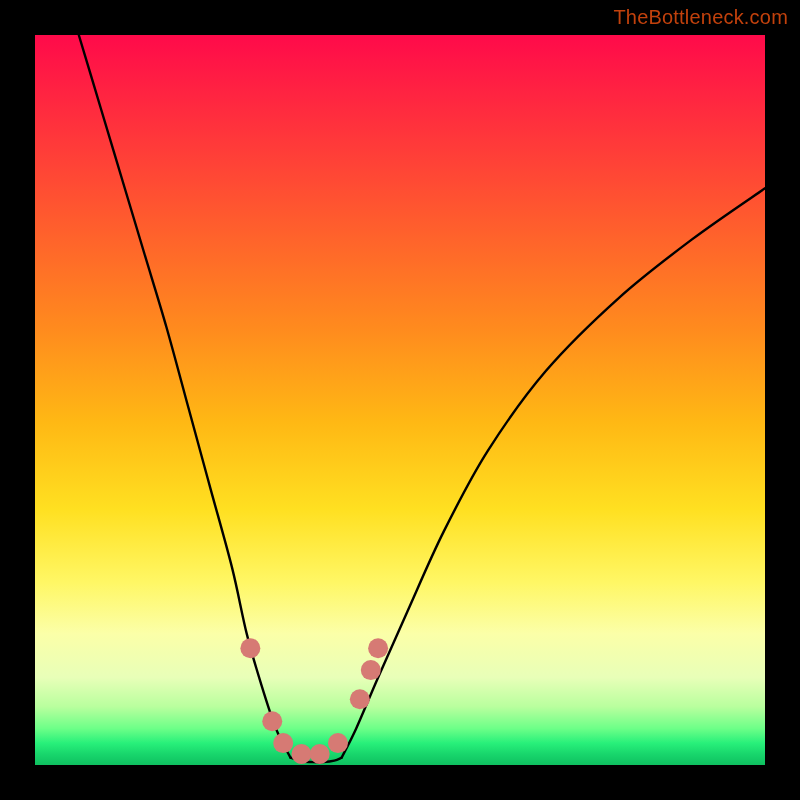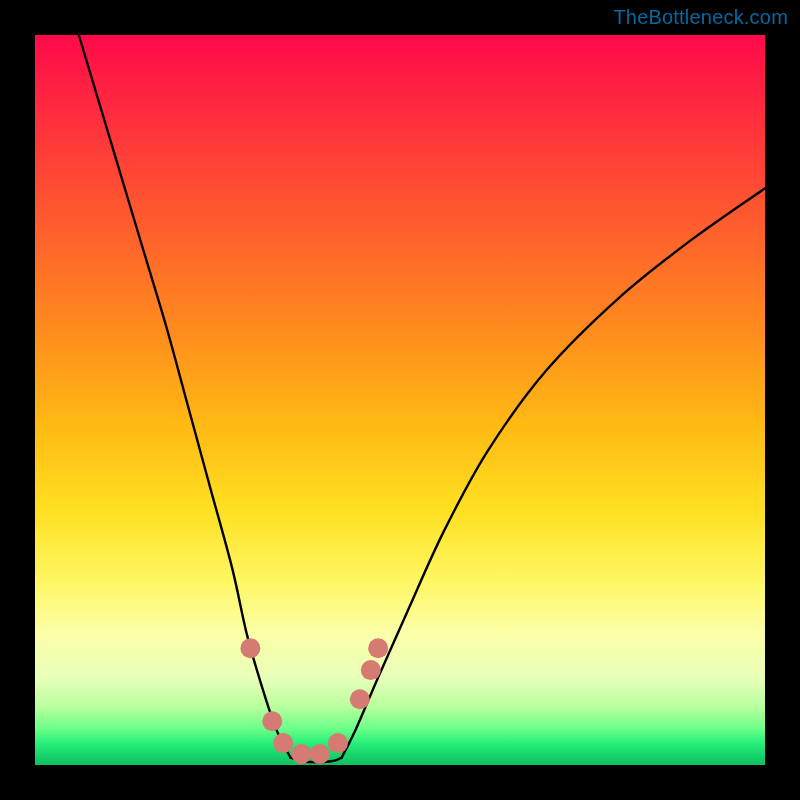--- a/index.html
+++ b/index.html
@@ -14,21 +14,21 @@
   .outer {
     position: relative;
     width: 800px;
     height: 800px;
     background: #000;
   }
   .watermark {
     position: absolute;
     top: 6px;
     right: 12px;
-    color: #0369a1;
+    color: #c2410c;
     font-size: 20px;
     font-weight: 500;
     letter-spacing: 0.2px;
     z-index: 20;
   }
   .plot-frame {
     position: absolute;
     left: 35px;
     top: 35px;
     width: 730px;

